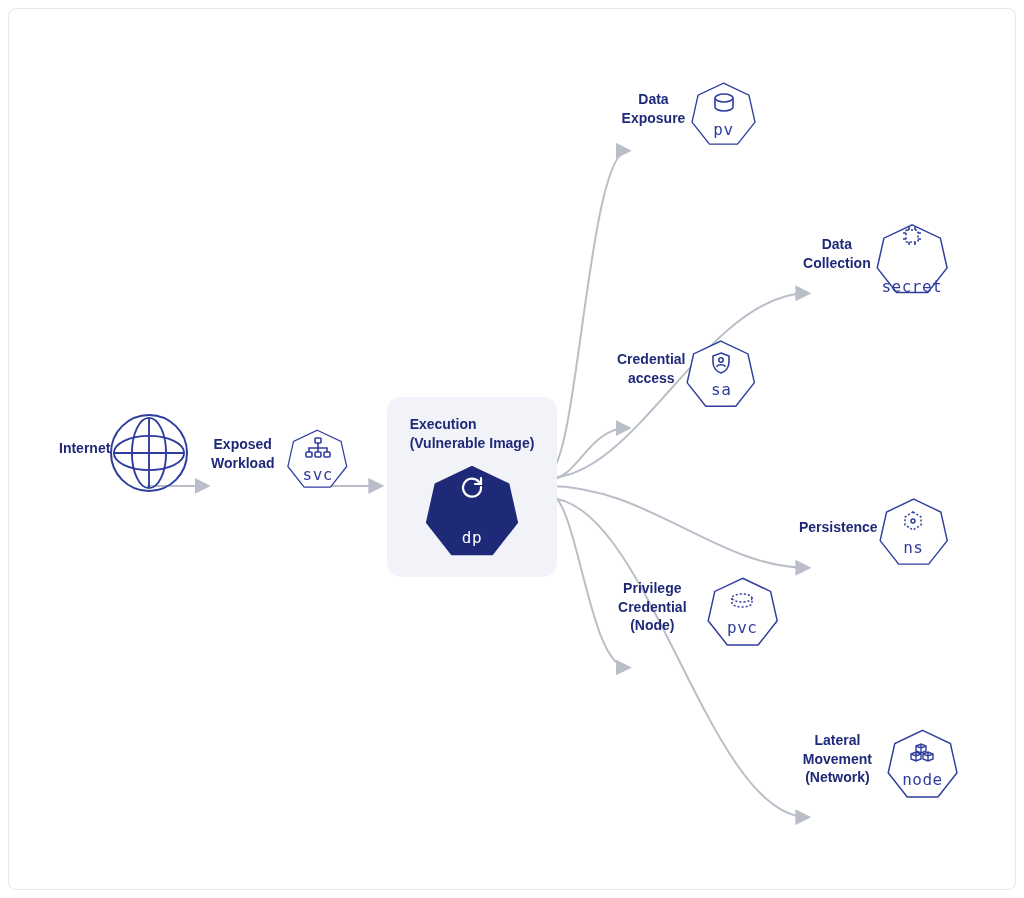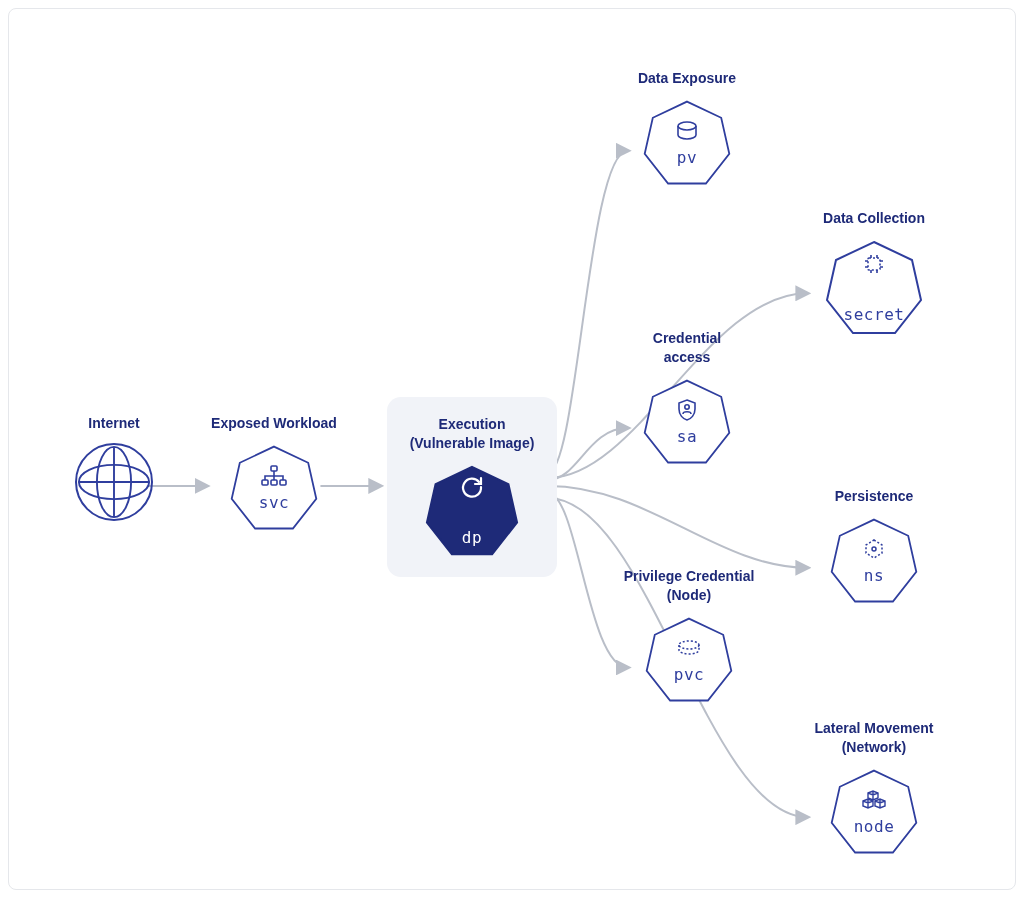--- a/index.html
+++ b/index.html
@@ -21,21 +21,21 @@
   }
   svg.arrows {
     position: absolute;
     left: 0; top: 0;
     width: 100%; height: 100%;
     pointer-events: none;
   }
   .node {
     position: absolute;
     display: flex;
-    flex-direction: column;
+    flex-direction: row;
     align-items: center;
     text-align: center;
   }
   .node-label {
     color: #1e2a78;
     font-weight: 600;
     font-size: 14px;
     line-height: 1.35;
     margin-bottom: 10px;
     white-space: pre-line;
@@ -148,21 +148,21 @@
           <rect x="1" y="15" width="6" height="5" rx="1"></rect>
           <rect x="10" y="15" width="6" height="5" rx="1"></rect>
           <rect x="19" y="15" width="6" height="5" rx="1"></rect>
           <path d="M13 6 V11 M4 15 V11 H22 V15 M13 11 V15"></path>
         </svg>
       </div>
       <div class="short">svc</div>
     </div>
   </div>
 
-  <div class="exec-box" style="left:378px; top:388px; width:170px;text-align:center;">
+  <div class="exec-box" style="left:378px; top:388px; width:170px;">
     <div class="node-label">Execution
 (Vulnerable Image)</div>
     <div class="hept filled" style="width:96px;height:96px;">
       <svg class="shape" viewBox="0 0 100 100">
           <polygon points="50,4 88,22 97,62 71,95 29,95 3,62 12,22" fill="#1e2a78" stroke="#1e2a78" stroke-width="2"></polygon>
         </svg>
       <div class="icon">
         <svg width="26" height="26" viewBox="0 0 26 26" stroke="#ffffff" stroke-width="2.2" fill="none" stroke-linecap="round">
           <path d="M20 8 A9 9 0 1 0 22 13"></path>
           <path d="M22 4 L22 10 L16 10"></path>

